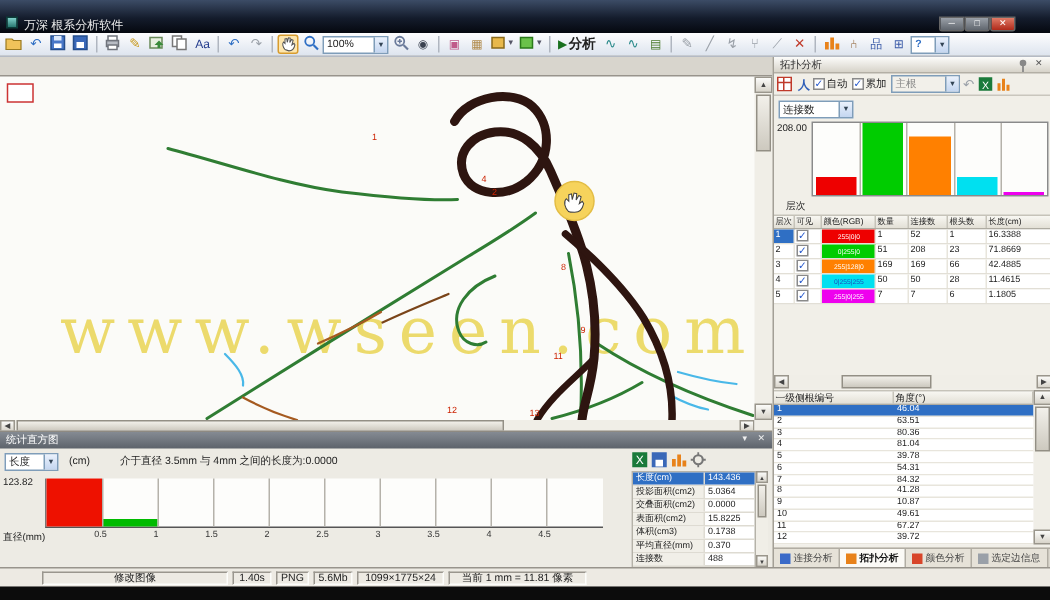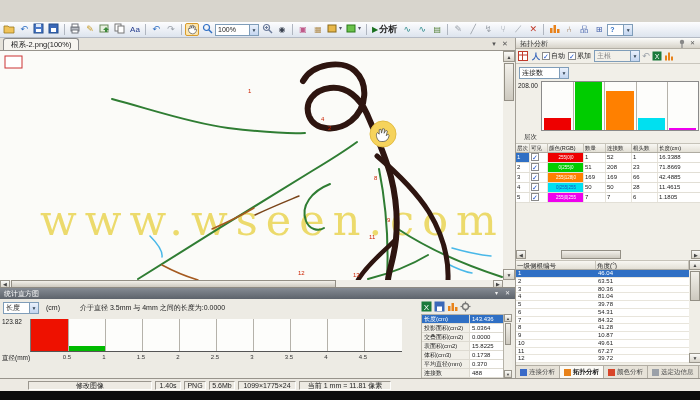--- a/index.html
+++ b/index.html
@@ -82,20 +82,27 @@
 .seg{position:absolute;top:2px;height:9px;font-size:7px;line-height:8px;text-align:center;border:1px solid;border-color:#9a968e #fdfdfb #fdfdfb #9a968e;white-space:nowrap;overflow:hidden}
 #blackstrip{left:0;top:391px;width:700px;height:9px;background:#0c0c0c}
 .lbl{position:absolute;font-size:7px;line-height:12px;white-space:nowrap}
 .cblbl{font-size:7px;margin:0 3px 0 1px}
 </style>
 </head>
 <body>
 
 <div id="app">
 
+  <div id="titlebar" class="abs">
+    <span id="appicon"></span>
+    <span class="ttl">万深 根系分析软件</span>
+    <span class="winbtn" style="right:57px">─</span>
+    <span class="winbtn" style="right:40px">□</span>
+    <span class="winbtn" id="btn-close" style="right:23px">✕</span>
+  </div>
 
   <div id="toolbar" class="abs">
     <span class="tbi"><svg width="12" height="11">
           <path d="M1 3 h4 l1 1 h5 v6 h-10 z" fill="#f0c35a" stroke="#9a7a20" stroke-width="0.8"></path>
         </svg></span>
     <span class="tbi" style="color:#2f6fc4">↶</span>
     <span class="tbi"><svg width="12" height="11">
           <rect x="1" y="1" width="9" height="9" fill="#4a78c8" stroke="#254e8c"></rect>
           <rect x="3" y="1" width="5" height="3" fill="#dce8fa"></rect>
           <rect x="3" y="6" width="5" height="3" fill="#fff"></rect>
@@ -177,25 +184,20 @@
     <span class="tbi" style="color:#8a5a2a;font-size:8px">⑃</span>
     <span class="tbi" style="color:#3a5aa8;font-size:8px">品</span>
     <span class="tbi" style="color:#3a5aa8;font-size:8px">⊞</span>
     <span class="combo" style="width:26px">
         <span class="cval" style="color:#2f6fc4;font-weight:bold">?</span>
         <span class="carr">▼</span>
       </span>
     <span id="logo"><span class="swoosh"></span><span class="w">W</span><span class="rest">Seen</span></span>
   </div>
 
-  <div id="tabstrip" class="abs">
-    <div class="doctab">根系-2.png(100%)</div>
-    <span class="panebtn" style="left:489px">▾</span>
-    <span class="panebtn" style="left:500px">✕</span>
-  </div>
 
   <div id="canvas" class="abs">
     <svg width="503" height="229" viewBox="0 0 503 229">
       <text x="40" y="184" font-size="43" letter-spacing="8" fill="#e8d245" opacity="0.78" font-family="DejaVu Serif, Liberation Serif, serif">www.wseen.com</text>
       <rect x="5" y="5" width="17" height="12" fill="#fff" stroke="#cc3333" stroke-width="1"></rect>
       <g fill="none" stroke-linecap="round" stroke-linejoin="round">
 
         <g stroke="#2f7d33" stroke-width="2">
           <path d="M112,48 C150,58 190,72 228,77 C262,81 288,83 305,82"></path>
           <path d="M330,133 C312,140 300,155 306,170 C309,178 318,181 324,177"></path>

